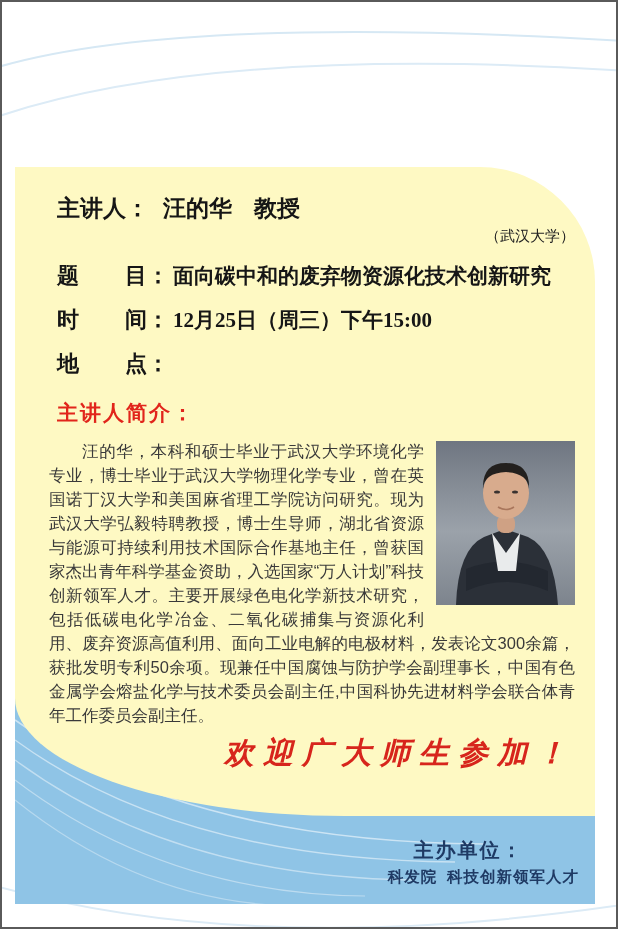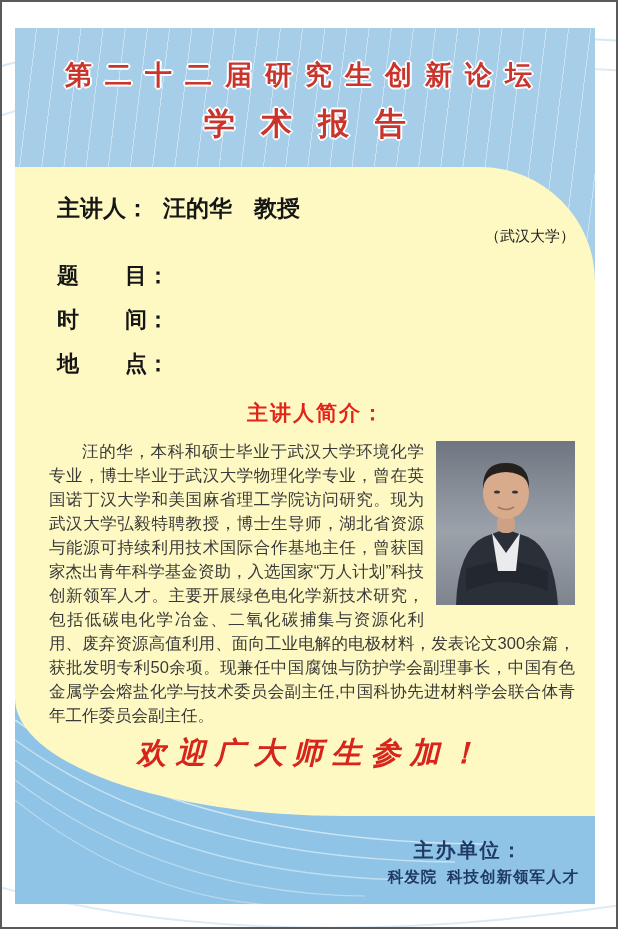--- a/index.html
+++ b/index.html
@@ -51,54 +51,50 @@
   .rows-block{margin:27px 20px 0 42px;color:#161616;}
   .speaker-row{font-size:23px;line-height:30px;font-weight:bold;white-space:nowrap;}
   .speaker-name{margin-left:14px;}
   .speaker-degree{margin-left:22px;}
   .affil{font-size:15px;line-height:22px;margin:1px 0 0 120px;font-weight:normal;color:#222;text-align:right;}
   .info-row{display:flex;align-items:baseline;font-size:22px;line-height:30px;font-weight:bold;margin-top:14px;white-space:nowrap;}
   .info-label{display:inline-flex;justify-content:space-between;width:112px;flex:0 0 112px;}
   .info-value{margin-left:4px;font-size:21px;}
   .bio-heading{
     margin:20px 0 0 0;font-size:21px;font-weight:bold;color:#e1251b;
-    letter-spacing:2px;font-family:"Liberation Sans","DejaVu Sans",sans-serif;text-align:center;
+    letter-spacing:2px;font-family:"Liberation Sans","DejaVu Sans",sans-serif;
   }
   .bio-block{margin:12px 20px 0 34px;}
   .speaker-photo{
     float:right;width:139px;height:164px;margin:2px 0 10px 12px;
     display:block;background:#858c95;
   }
   .bio-text{
     margin:0;font-size:16.5px;line-height:24px;color:#3a3a3a;
     text-align:justify;text-indent:2em;font-weight:500;
     font-family:"Liberation Sans","DejaVu Sans",sans-serif;
   }
   .welcome{
-    clear:both;margin-top:6px;text-align:center;
+    clear:both;margin-top:6px;text-align:right;
     font-family:"Liberation Serif","DejaVu Serif",serif;font-style:italic;font-weight:bold;
     font-size:30px;letter-spacing:9px;color:#d7251c;white-space:nowrap;
   }
   .deco-margin{position:absolute;left:0;top:0;z-index:0;}
 </style>
 </head>
 <body>
 
 <div class="poster">
 
   <svg class="deco-margin" width="618" height="929" viewBox="0 0 618 929" aria-hidden="true">
     <path d="M -20 70 Q 160 10 640 40" fill="none" stroke="#d6e8f4" stroke-width="2"></path>
     <path d="M -20 120 Q 200 40 640 70" fill="none" stroke="#dcebf6" stroke-width="2"></path>
     <path d="M -20 880 Q 250 960 640 900" fill="none" stroke="#dcebf6" stroke-width="2"></path>
   </svg>
 
-  <div class="band-top">
-    <div class="title1">第二十二届研究生创新论坛</div>
-    <div class="title2">学术报告</div>
-  </div>
 
   <div class="band-bottom">
     <svg class="waves" width="480" height="212" viewBox="0 0 480 212" aria-hidden="true">
       <path d="M 0 28 Q 170 150 470 152" fill="none" stroke="rgba(255,255,255,.55)" stroke-width="1.6"></path>
       <path d="M 0 48 Q 165 168 440 170" fill="none" stroke="rgba(255,255,255,.5)" stroke-width="1.4"></path>
       <path d="M 0 68 Q 160 186 400 188" fill="none" stroke="rgba(255,255,255,.45)" stroke-width="1.4"></path>
       <path d="M 0 88 Q 150 202 350 204" fill="none" stroke="rgba(255,255,255,.4)" stroke-width="1.2"></path>
       <path d="M 0 108 Q 130 212 280 214" fill="none" stroke="rgba(255,255,255,.35)" stroke-width="1.2"></path>
     </svg>
     <div class="organizer">
@@ -113,27 +109,29 @@
       <div class="speaker-row">
         <span>主讲人：</span><span class="speaker-name">汪的华</span><span class="speaker-degree">教授</span>
       </div>
       <div class="affil">（武汉大学）</div>
 
       <div class="info-row">
         <span class="info-label">
             <span>题</span>
             <span>目：</span>
           </span>
+        <span class="info-value">面向碳中和的废弃物资源化技术创新研究</span>
       </div>
 
       <div class="info-row">
         <span class="info-label">
             <span>时</span>
             <span>间：</span>
           </span>
+        <span class="info-value">12月25日（周三）下午15:00</span>
       </div>
 
       <div class="info-row">
         <span class="info-label">
             <span>地</span>
             <span>点：</span>
           </span>
       </div>
 
       <div class="bio-heading">主讲人简介：</div>

